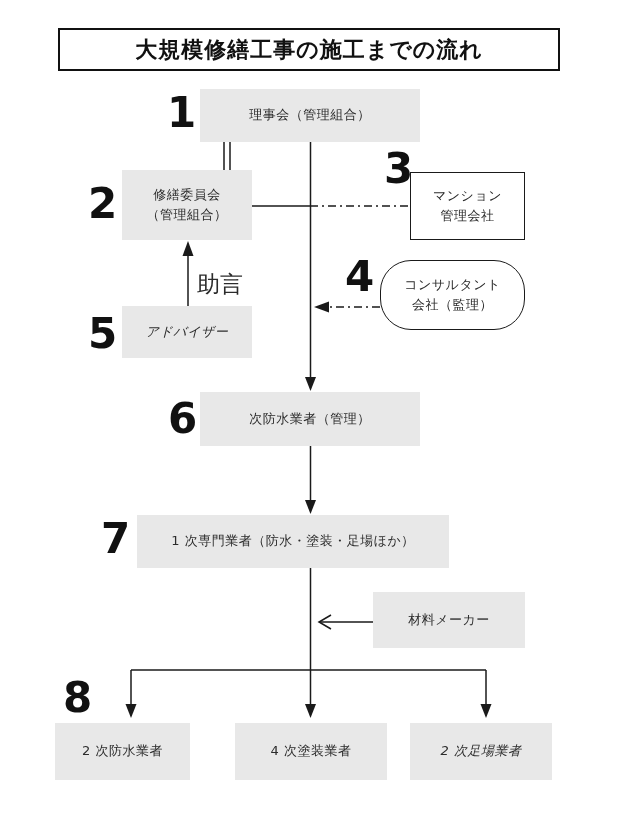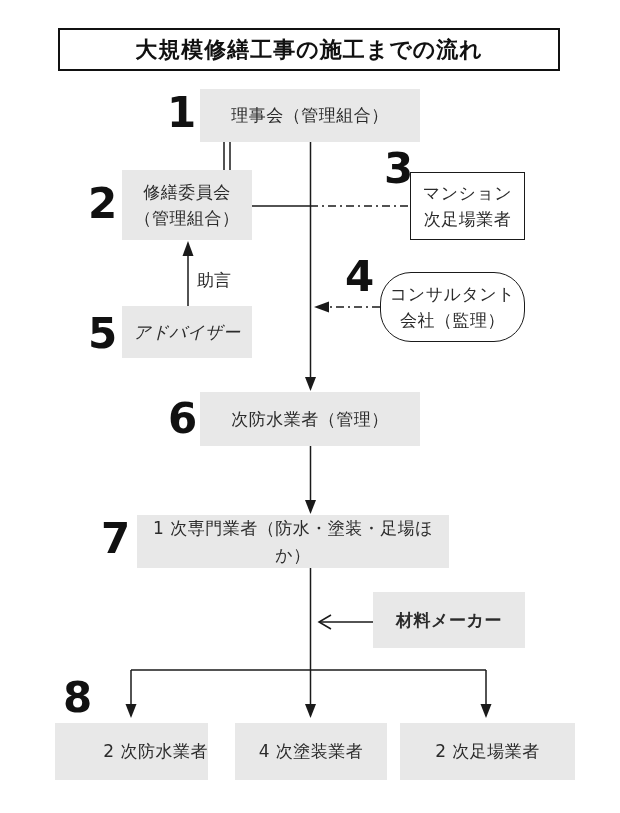--- a/index.html
+++ b/index.html
@@ -9,36 +9,36 @@
     overflow:hidden;
     padding-left:28px;
   }
   .lines { position:absolute; left:0; top:0; width:620px; height:813px; }
   .lines path { stroke:#1a1a1a; stroke-width:1.5; fill:none; }
   .lines path.ah { fill:#1a1a1a; stroke:none; }
   .lines path.dashdot { stroke-dasharray:8 4 2 4; }
   .box {
     position:absolute; box-sizing:border-box;
     display:flex; align-items:center; justify-content:center;
-    text-align:center; font-size:17px; line-height:1.55; color:#2b2b2b;
+    text-align:center; font-size:13px; line-height:1.55; color:#2b2b2b;
     white-space:pre-line; letter-spacing:0.5px;
   }
   .gray { background:#e8e8e8; }
   .white { background:#ffffff; border:1.5px solid #1a1a1a; }
   .titlebox {
     position:absolute; left:58px; top:28px; width:502px; height:43px;
     box-sizing:border-box; border:2px solid #111111;
     display:flex; align-items:center; justify-content:center;
     font-size:22px; font-weight:bold; color:#111111; letter-spacing:1px;
   }
   .num {
     position:absolute; font-size:42px; font-weight:bold; color:#111111;
     line-height:1;
   }
-  .edge-label { position:absolute; font-size:17px; color:#2b2b2b; }
+  .edge-label { position:absolute; font-size:23px; color:#2b2b2b; }
 </style>
 </head>
 <body>
 
 <div class="canvas">
 
   <svg class="lines" viewBox="0 0 620 813" xmlns="http://www.w3.org/2000/svg">
 
     <g>
       <path d="M224 142 V170"></path>
@@ -103,51 +103,51 @@
     <span>理事会（管理組合）</span>
   </div>
 
   <div class="box gray" style="left:122px; top:170px; width:130px; height:70px;">
     <span>修繕委員会
 （管理組合）</span>
   </div>
 
   <div class="box white" style="left:410px; top:172px; width:115px; height:68px;">
     <span>マンション
-次足場業者</span>
+管理会社</span>
   </div>
 
-  <div class="box white" style="left:380px; top:272px; width:145px; height:70px;border-radius:31px;">
+  <div class="box white" style="left:380px; top:260px; width:145px; height:70px;border-radius:31px;">
     <span>コンサルタント
 会社（監理）</span>
   </div>
 
   <div class="box gray" style="left:122px; top:306px; width:130px; height:52px;font-style:italic;">
     <span>アドバイザー</span>
   </div>
 
   <div class="edge-label" style="left:197px; top:269px;">助言</div>
 
   <div class="box gray" style="left:200px; top:392px; width:220px; height:54px;">
     <span>次防水業者（管理）</span>
   </div>
 
   <div class="box gray" style="left:137px; top:515px; width:312px; height:53px;">
     <span>1 次専門業者（防水・塗装・足場ほか）</span>
   </div>
 
-  <div class="box gray" style="left:373px; top:592px; width:152px; height:56px;font-weight:bold;">
+  <div class="box gray" style="left:373px; top:592px; width:152px; height:56px;">
     <span>材料メーカー</span>
   </div>
 
-  <div class="box gray" style="left:55px; top:723px; width:153px; height:57px;justify-content:flex-end;">
+  <div class="box gray" style="left:55px; top:723px; width:135px; height:57px;">
     <span>2 次防水業者</span>
   </div>
 
   <div class="box gray" style="left:235px; top:723px; width:152px; height:57px;">
     <span>4 次塗装業者</span>
   </div>
 
-  <div class="box gray" style="left:400px; top:723px; width:175px; height:57px;">
+  <div class="box gray" style="left:410px; top:723px; width:142px; height:57px;font-style:italic;">
     <span>2 次足場業者</span>
   </div>
 
 </div>
 
 </body></html>

